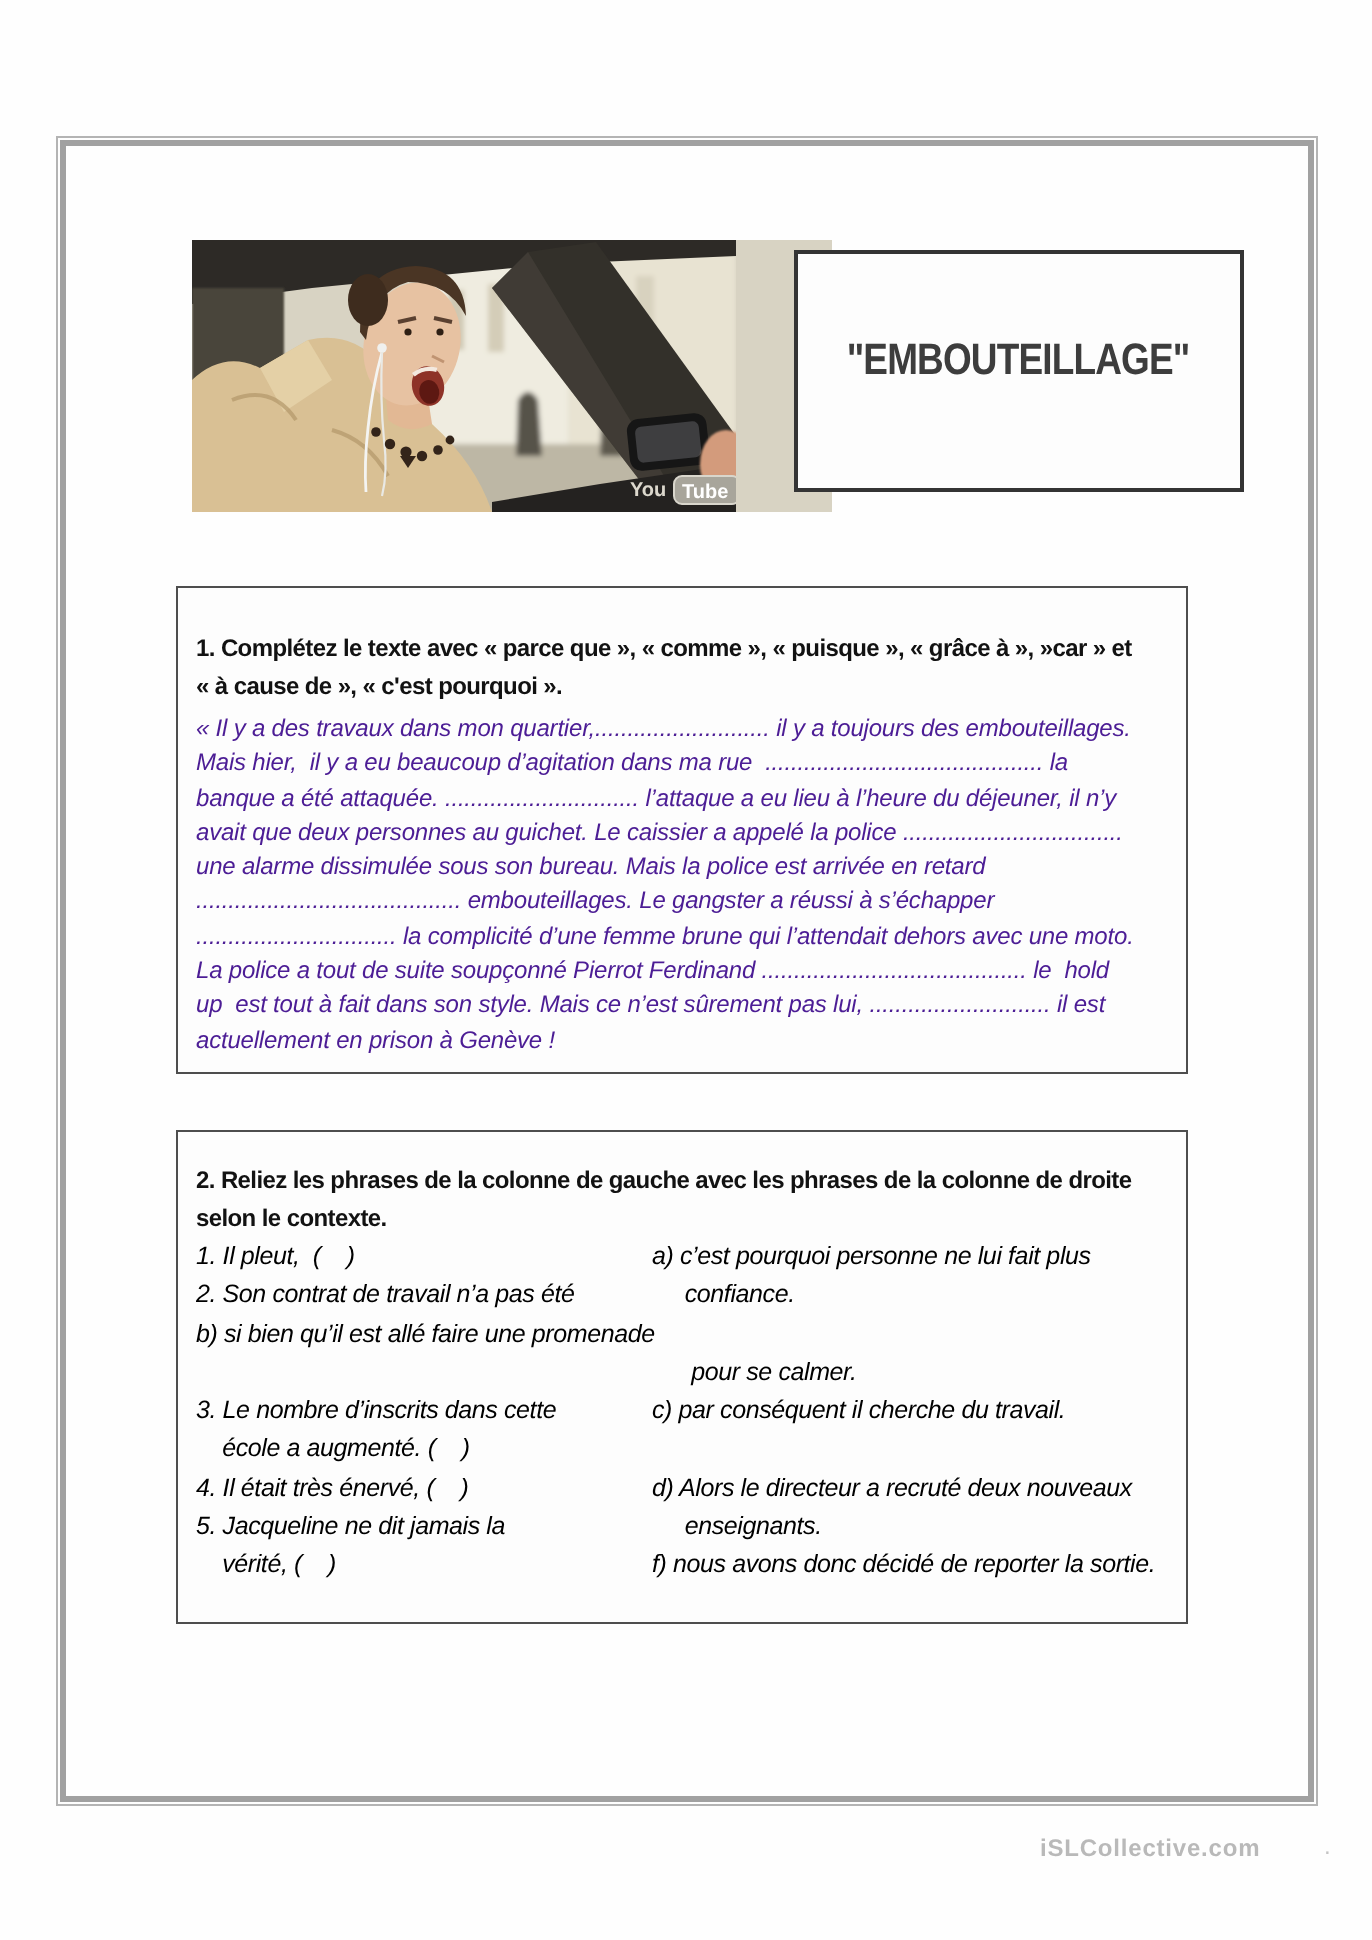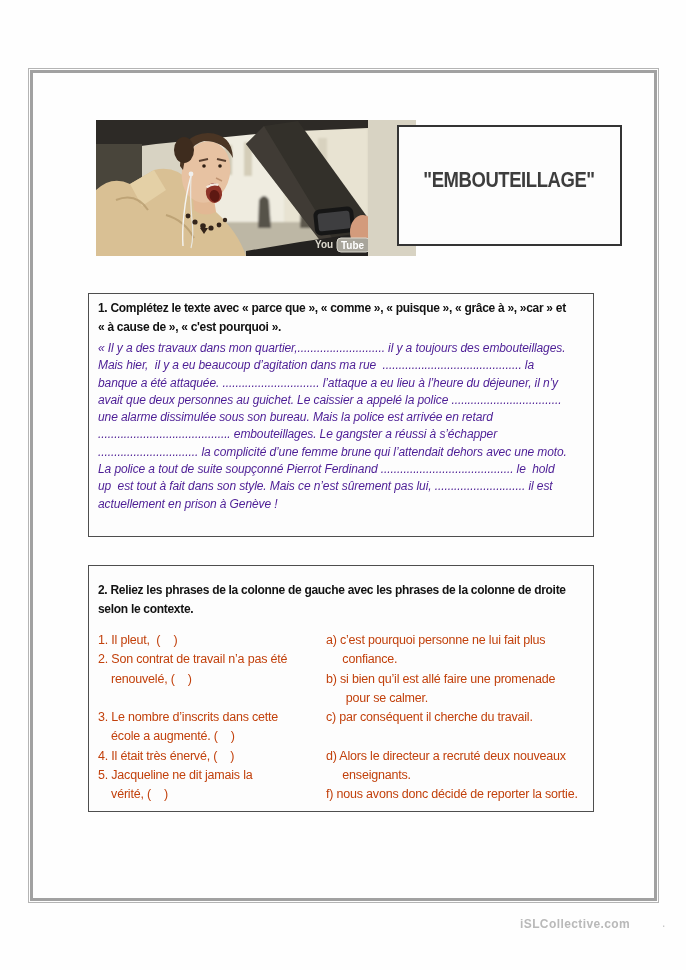--- a/index.html
+++ b/index.html
@@ -27,29 +27,29 @@
   }
   .title-text{
     margin-top:40px;font-size:22px;font-weight:bold;color:#3d3d3d;
     letter-spacing:-0.5px;transform:scaleX(0.84);transform-origin:center;
     white-space:pre;
   }
   .ex-box{
     position:absolute;left:88px;width:506px;background:#fdfdfd;
     border:1px solid #4e4e4e;box-sizing:border-box;overflow:hidden;
   }
-  .ex1{top:293px;height:244px;padding:5px 9px 0 9px;}
+  .ex1{top:293px;height:244px;padding:21px 9px 0 9px;}
   .ex2{top:565px;height:247px;padding:15px 9px 0 9px;}
   .ex-header{font-weight:bold;font-size:12px;letter-spacing:-0.3px;color:#121212;}
   .ex1 .ex-header .line{line-height:18.5px;}
   .ex2 .ex-header .line{line-height:19px;}
   .ex1-body{margin-top:4px;font-style:italic;font-size:12px;letter-spacing:-0.1px;color:#4c1d95;}
   .ex1-body .line{line-height:17.3px;}
   .line{white-space:pre;overflow:hidden;}
-  .match-rows{margin-top:12px;font-size:12.5px;letter-spacing:-0.2px;color:#c2410c;}
+  .match-rows{font-size:12.5px;letter-spacing:-0.2px;color:#000000;font-style:italic;}
   .match-row{display:flex;line-height:19.3px;}
   .match-row .cell{white-space:pre;overflow:hidden;}
   .match-row .left{width:228px;flex:0 0 228px;}
   .match-row .right{flex:1;}
   .footer-brand{
     position:absolute;left:520px;top:917px;
     font-size:12px;font-weight:bold;letter-spacing:0.4px;color:#b9b9b9;
   }
   .stray-mark{position:absolute;left:662px;top:916px;font-size:12px;color:#c4c4c4;}
 </style>
@@ -171,21 +171,20 @@
     <div class="match-rows">
       <div class="match-row">
         <span class="cell left">1. Il pleut,  (    )</span>
         <span class="cell right">a) c’est pourquoi personne ne lui fait plus</span>
       </div>
       <div class="match-row">
         <span class="cell left">2. Son contrat de travail n’a pas été</span>
         <span class="cell right">     confiance.</span>
       </div>
       <div class="match-row">
-        <span class="cell left">    renouvelé, (    )</span>
         <span class="cell right">b) si bien qu’il est allé faire une promenade</span>
       </div>
       <div class="match-row">
         <span class="cell left"></span>
         <span class="cell right">      pour se calmer.</span>
       </div>
       <div class="match-row">
         <span class="cell left">3. Le nombre d’inscrits dans cette</span>
         <span class="cell right">c) par conséquent il cherche du travail.</span>
       </div>

